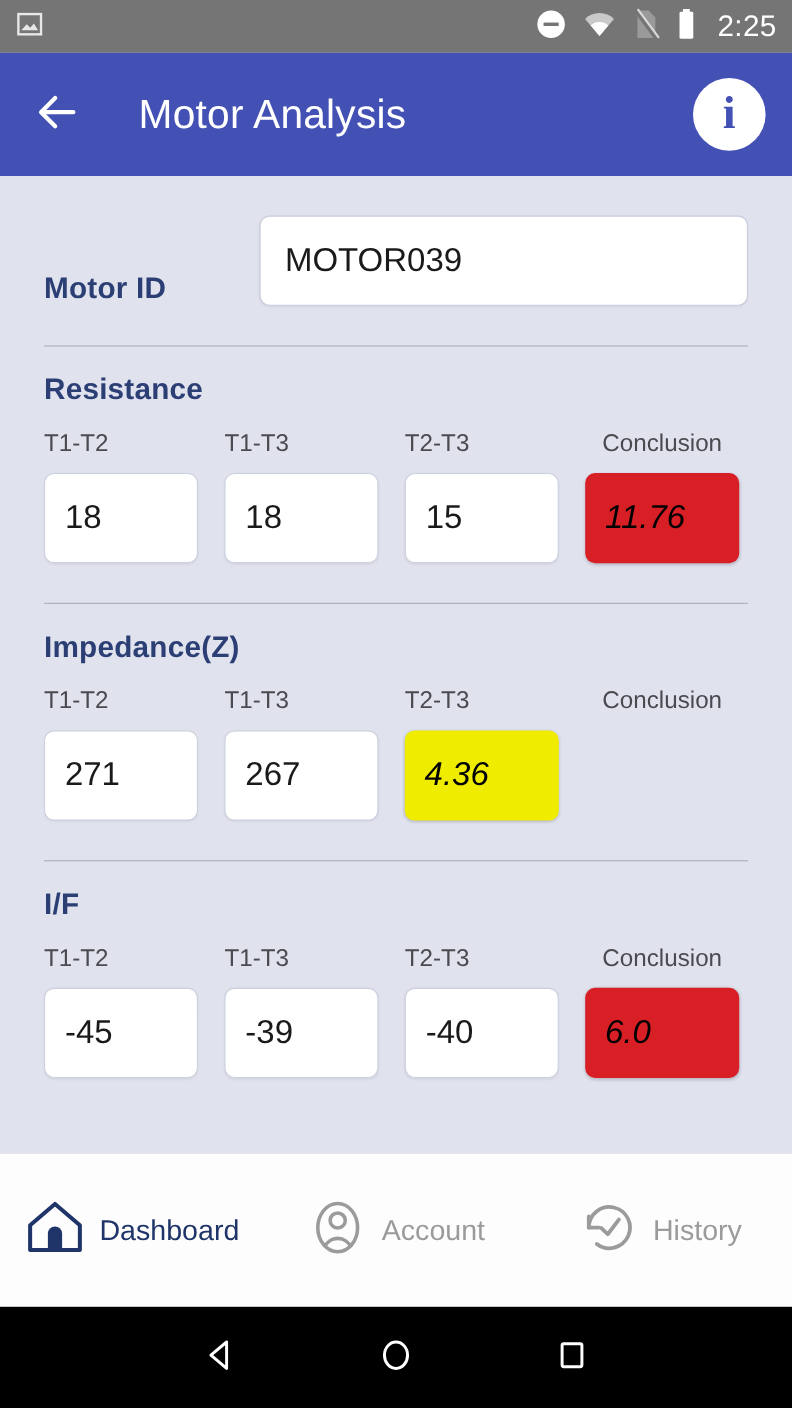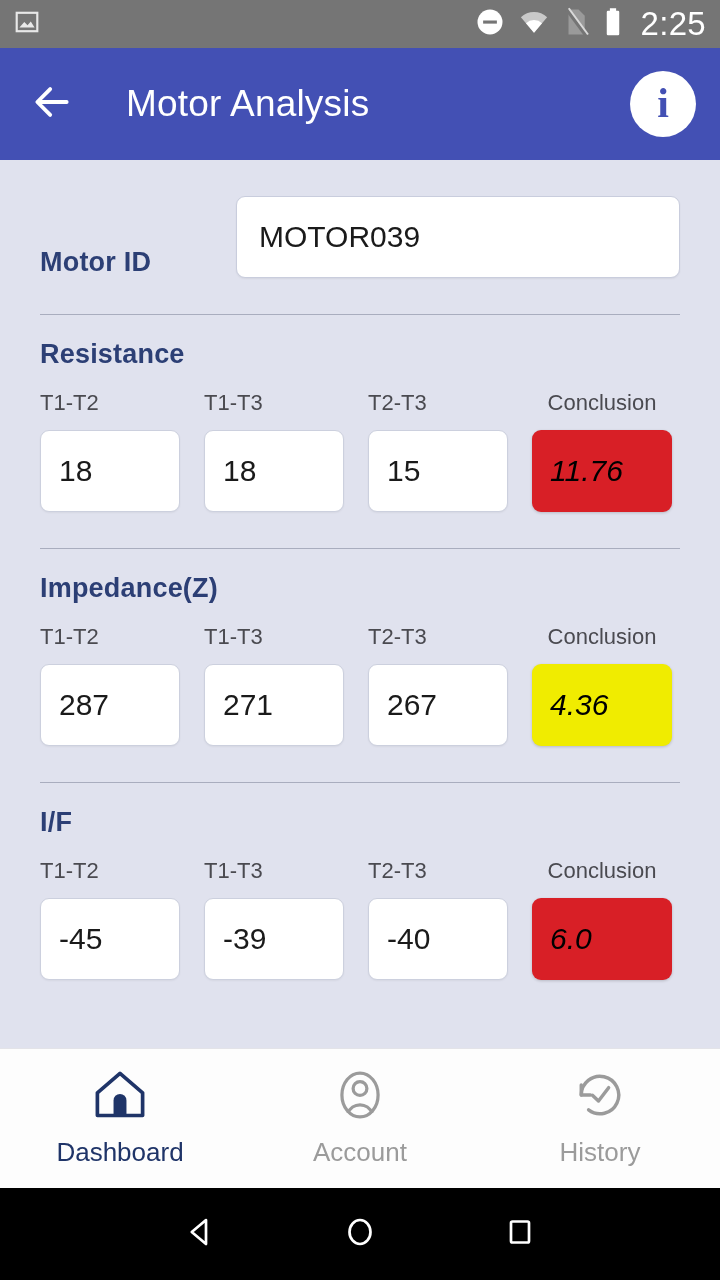--- a/index.html
+++ b/index.html
@@ -11,21 +11,21 @@
   }
   .phone { width:720px; height:1280px; position:relative; display:flex; flex-direction:column; background:#e0e2ee; }
 
   
   .statusbar {
     height:48px; flex:0 0 48px; background:#757575;
     display:flex; align-items:center; padding:0 14px;
   }
   .sb-left { display:flex; align-items:center; gap:10px; }
   .sb-right { margin-left:auto; display:flex; align-items:center; gap:14px; }
-  .sb-time { color:#fff; font-size:33px; font-weight:500; letter-spacing:0.3px; margin-left:4px; }
+  .sb-time { color:#fff; font-size:27px; font-weight:500; letter-spacing:0.3px; margin-left:4px; }
   .sb-icon { display:block; }
 
   
   .appbar {
     height:112px; flex:0 0 112px; background:#4350b4;
     display:flex; align-items:center; padding:0 24px; position:relative;
   }
   .back-btn { width:56px; height:56px; display:flex; align-items:center; justify-content:center; cursor:pointer; }
   .appbar-title {
     color:#fff; font-size:37px; font-weight:400; margin-left:46px;
@@ -84,21 +84,21 @@
   .cell.conc-red { background:#d81f26; color:#000; }
   .cell.conc-yellow { background:#f0ec00; color:#000; }
 
   
   .bottomnav {
     flex:0 0 140px; height:140px; background:#fdfdfd;
     display:flex; align-items:center;
     border-top:1px solid #e3e3e8;
   }
   .navitem {
-    flex:1; display:flex; flex-direction:column; align-items:center; justify-content:center; gap:12px;
+    flex:1; display:flex; flex-direction:row; align-items:center; justify-content:center; gap:12px;
     cursor:pointer;
   }
   .navlabel { font-size:26px; }
   .navitem.active .navlabel { color:#1f3468; }
   .navitem.inactive .navlabel { color:#9b9b9b; }
 
   
   .androidnav {
     flex:0 0 92px; height:92px; background:#000;
     display:flex; align-items:center; justify-content:space-around; padding:0 120px;
@@ -192,21 +192,20 @@
 
     <div class="section">
       <div class="section-title">Impedance(Z)</div>
       <div class="col-heads">
         <div>T1-T2</div>
         <div>T1-T3</div>
         <div>T2-T3</div>
         <div>Conclusion</div>
       </div>
       <div class="cells">
-        <div class="cell">287</div>
         <div class="cell">271</div>
         <div class="cell">267</div>
         <div class="cell conclusion conc-yellow">4.36</div>
       </div>
     </div>
 
     <div class="divider"></div>
 
     <div class="section">
       <div class="section-title">I/F</div>

